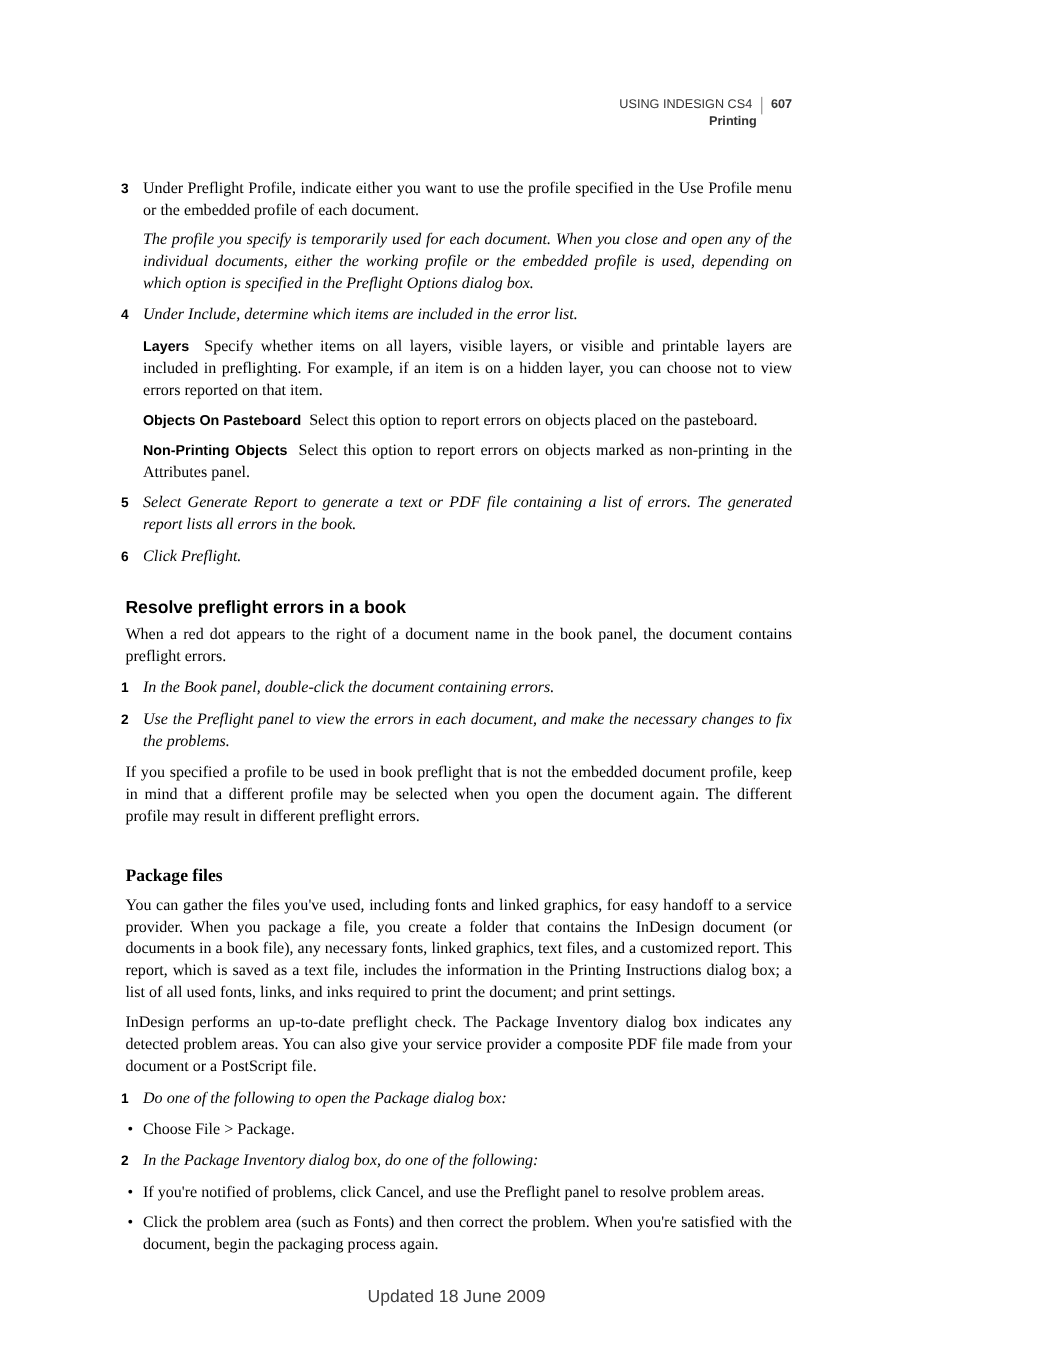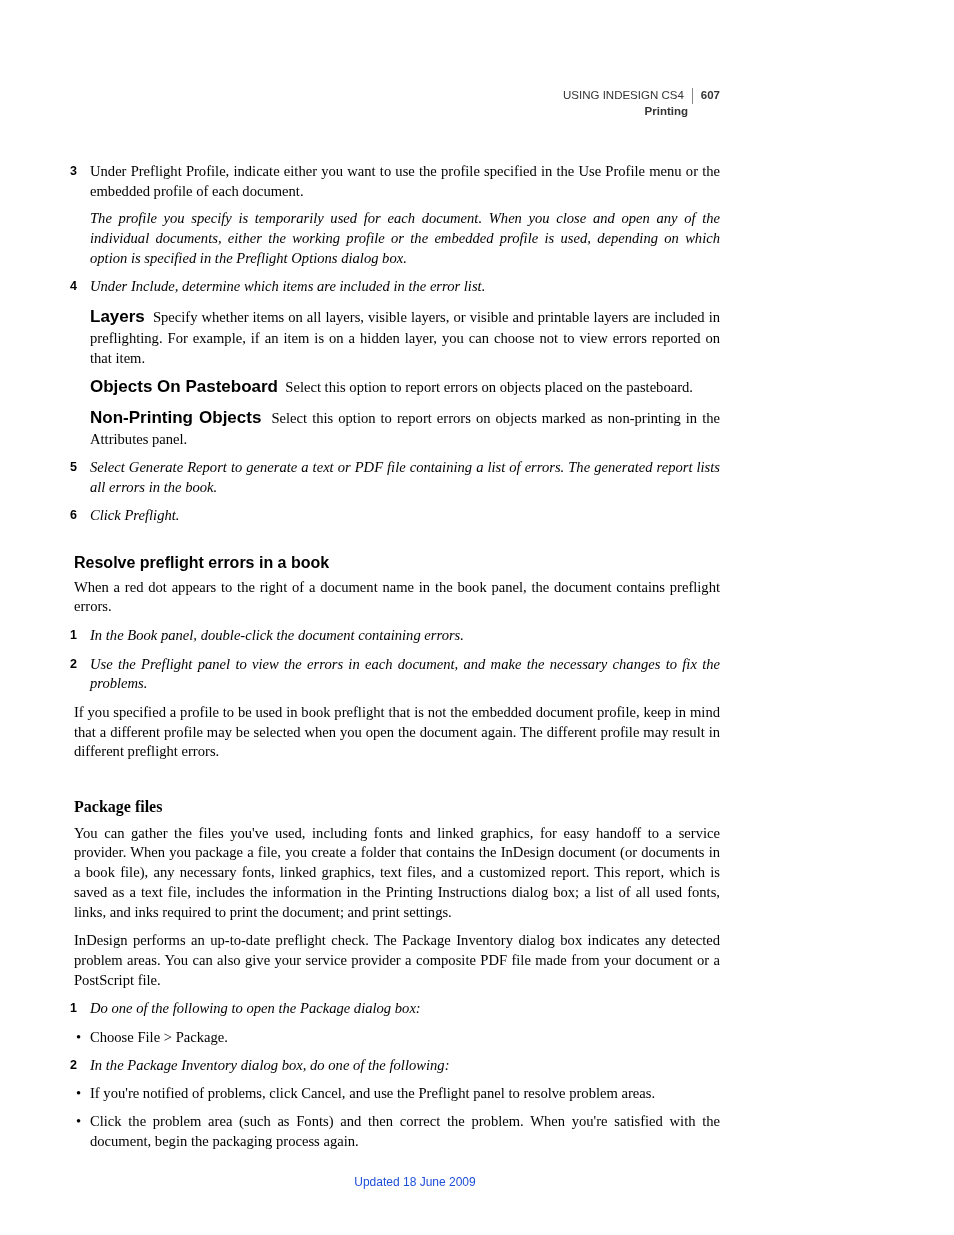--- a/index.html
+++ b/index.html
@@ -7,21 +7,21 @@
     padding: 0;
     background: #fff;
     font-family: "Minion Pro", "Times New Roman", Georgia, serif;
     color: #000;
   }
   .page {
     width: 830px;
     height: 1235px;
     position: relative;
     box-sizing: border-box;
-    padding: 88px 110px 60px 74px;
+    padding: 88px 110px 60px 114px;
   }
   .running-head {
     position: absolute;
     top: 88px;
     right: 110px;
     text-align: right;
     font-family: "Myriad Pro", "Segoe UI", Arial, sans-serif;
     font-size: 11.5px;
     color: #333;
     line-height: 1.35;
@@ -64,21 +64,21 @@
   .numlist .body p { margin-bottom: 8px; }
   .numlist .body p:last-child { margin-bottom: 0; font-style: italic; }
   .sub {
     padding-left: 16px;
     margin-bottom: 8px;
     text-align: justify;
   }
   .sub .label {
     font-family: "Myriad Pro", "Segoe UI", Arial, sans-serif;
     font-weight: 700;
-    font-size: 17px;
+    font-size: 13px;
   }
   .bullets {
     position: relative;
     padding-left: 16px;
     margin-bottom: 8px;
     text-align: justify;
   }
   .bullets::before {
     content: "•";
     position: absolute;
@@ -102,22 +102,22 @@
     vertical-align: -2px;
     margin: 0 2px;
   }
   .footer {
     position: absolute;
     bottom: 46px;
     left: 0;
     width: 100%;
     text-align: center;
     font-family: "Myriad Pro", "Segoe UI", Arial, sans-serif;
-    font-size: 12px;
-    color: #1d4ed8;
+    font-size: 16px;
+    color: #404040;
   }
 </style>
 </head>
 <body>
 
 <div class="page">
 
   <div class="running-head">
     <div>
       <span class="line1">USING INDESIGN CS4</span><span class="pnum">607</span>

